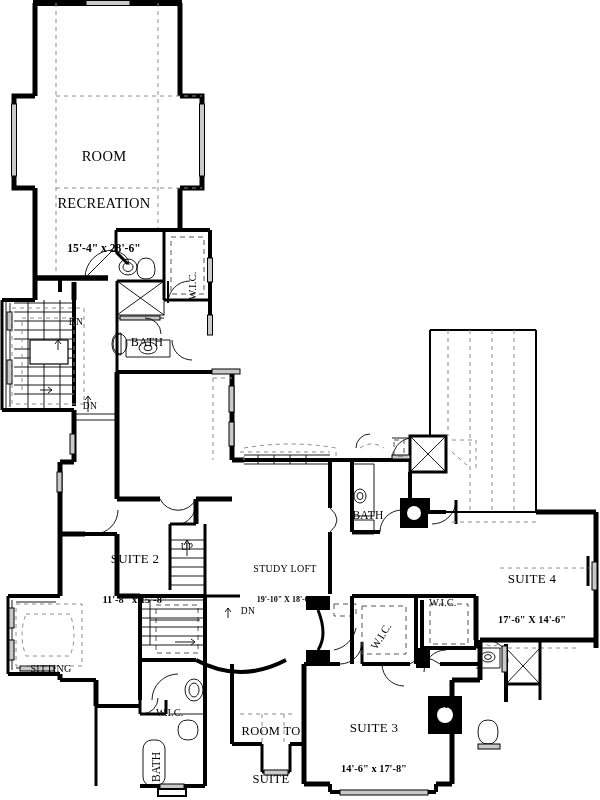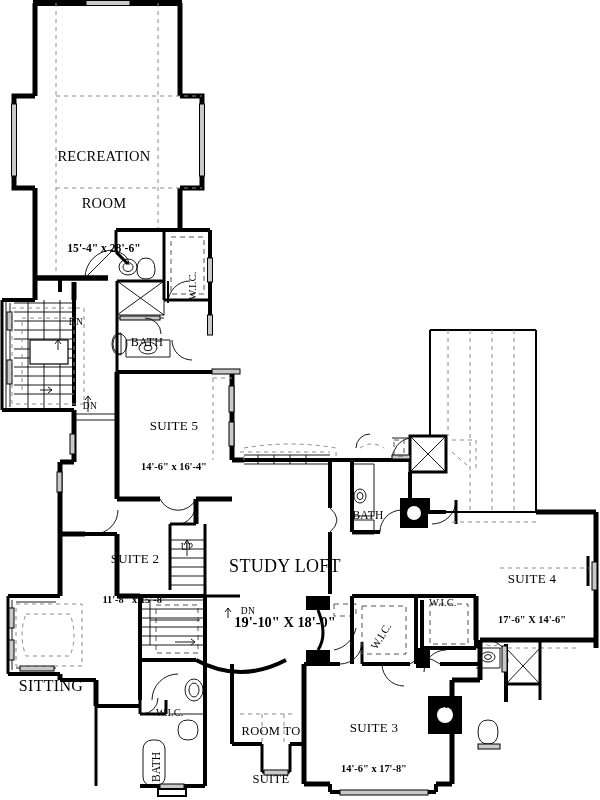--- a/index.html
+++ b/index.html
@@ -38,26 +38,26 @@
     font-weight: 400;
   }
   .room-label .rl-dim {
     display: block;
     font-weight: 700;
     font-size: 0.80em;
     letter-spacing: 0px;
   }
   .lbl-rec    { left: 14px;  top: 118px; width: 180px; font-size: 14.5px; }
   .lbl-suite5 { left: 108px; top: 391px; width: 132px; font-size: 13px; }
-  .lbl-study  { left: 205px; top: 518px; width: 160px; font-size: 18px; }
+  .lbl-study  { left: 205px; top: 542px; width: 160px; font-size: 10px; }
   .lbl-suite2 { left: 72px;  top: 524px; width: 126px; font-size: 13px; }
   .lbl-suite4 { left: 466px; top: 544px; width: 132px; font-size: 13px; }
   .lbl-suite3 { left: 308px; top: 693px; width: 132px; font-size: 13px; }
   .lbl-otb    { left: 232px; top: 690px; width: 78px;  font-size: 12.5px; line-height: 1.3; }
-  .lbl-sitting{ left: 14px;  top: 642px; width: 74px;  font-size: 16px; }
+  .lbl-sitting{ left: 14px;  top: 642px; width: 74px;  font-size: 10px; }
   .lbl-attic  { left: 420px; top: 489px; width: 82px;  font-size: 12.5px; line-height: 1.25; }
   .lbl-bath-a { left: 122px; top: 310px; width: 50px;  font-size: 12px; }
   .lbl-bath-b { left: 348px; top: 484px; width: 40px;  font-size: 11.5px; }
   .lbl-bath-c { left: 423px; top: 673px; width: 40px;  font-size: 11.5px; }
   .lbl-pdr    { left: 118px; top: 231px; width: 44px;  font-size: 11px; }
   .lbl-dn1    { left: 64px;  top: 317px; width: 24px;  font-size: 9.5px; }
   .lbl-dn2    { left: 78px;  top: 401px; width: 24px;  font-size: 9.5px; }
   .lbl-dn3    { left: 236px; top: 606px; width: 24px;  font-size: 9.5px; }
   .lbl-up1    { left: 176px; top: 542px; width: 22px;  font-size: 9.5px; }
 
@@ -451,29 +451,25 @@
 
     <g>
       <path class="hid" d="M 244 460 L 244 452"></path>
       <path class="hid" d="M 336 452 L 336 460"></path>
       <path class="hid" d="M 360 448 Q 372 440 384 448"></path>
       <path class="thin" d="M 356 448 A 14 14 0 0 1 370 434"></path>
     </g>
   </svg>
 
   <div class="room-label lbl-rec">
+    <span class="rl-name">ROOM</span>
     <span class="rl-name">RECREATION</span>
-    <span class="rl-name">ROOM</span>
     <span class="rl-dim">15'-4" x 28'-6"</span>
   </div>
 
-  <div class="room-label lbl-suite5">
-    <span class="rl-name">SUITE 5</span>
-    <span class="rl-dim">14'-6" x 16'-4"</span>
-  </div>
 
   <div class="room-label lbl-study">
     <span class="rl-name">STUDY LOFT</span>
     <span class="rl-dim">19'-10" X 18'-0"</span>
   </div>
 
   <div class="room-label lbl-suite2">
     <span class="rl-name">SUITE 2</span>
     <span class="rl-dim">11'-8" x 15'-8"</span>
   </div>

